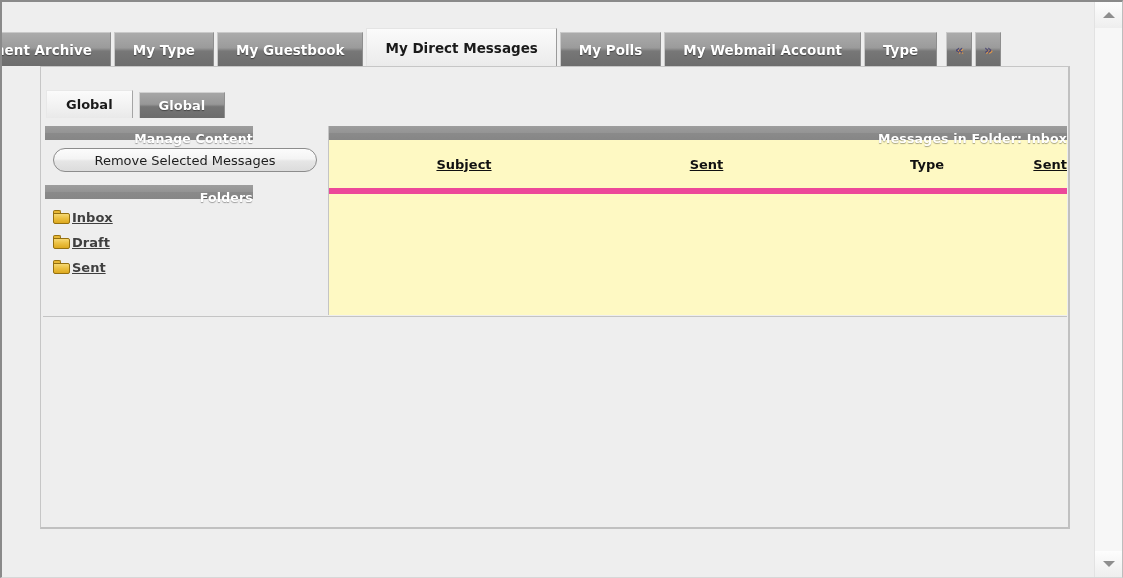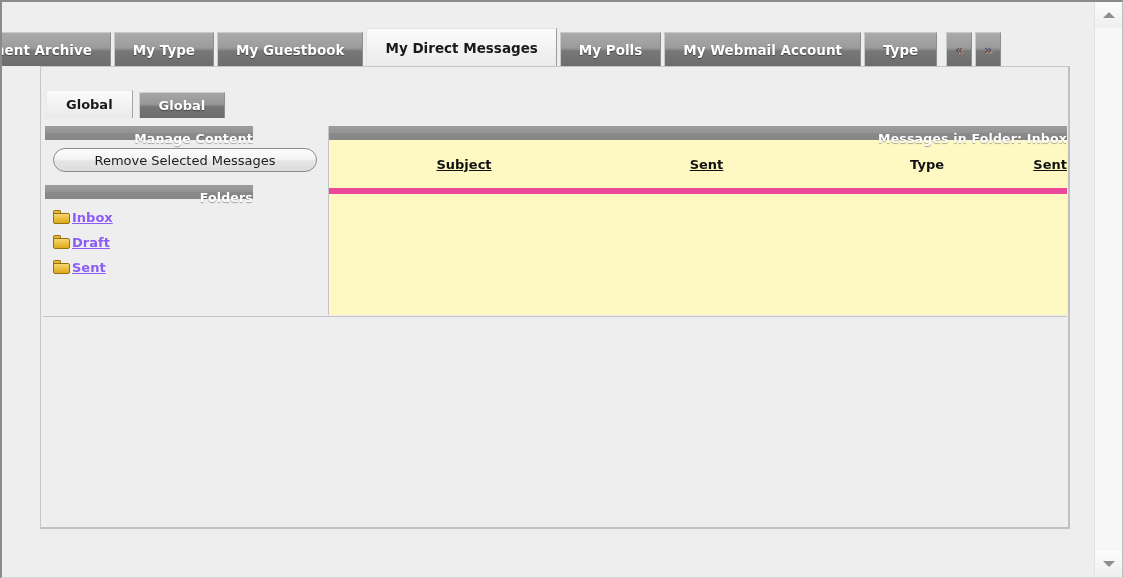--- a/index.html
+++ b/index.html
@@ -262,21 +262,21 @@
     left: 0; top: 3px;
     width: 17px; height: 11px;
     box-sizing: border-box;
     background: linear-gradient(to bottom, #f6d873 0%, #ecc143 45%, #dda91f 100%);
     border: 1px solid #95700f;
     border-radius: 1px 2px 2px 2px;
   }
   .folder-link {
     font-size: 13px;
     font-weight: bold;
-    color: #8b5cf6;
+    color: #404040;
     text-decoration: underline;
     cursor: pointer;
   }
 
   
   #messages-table {
     width: 100%;
     border-collapse: collapse;
     table-layout: fixed;
     margin-top: 0;

